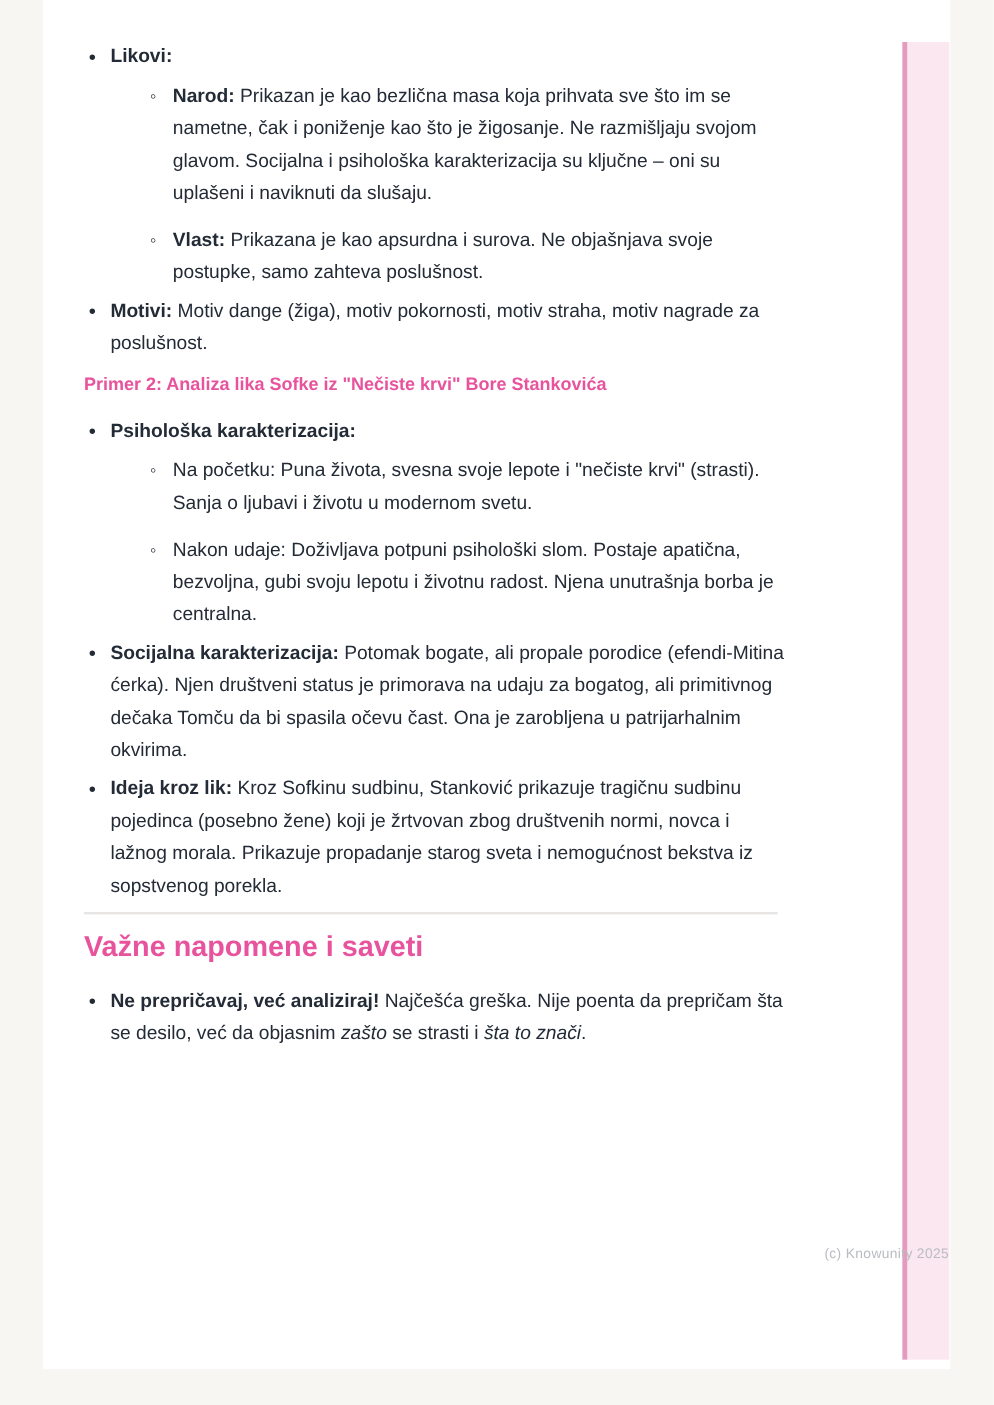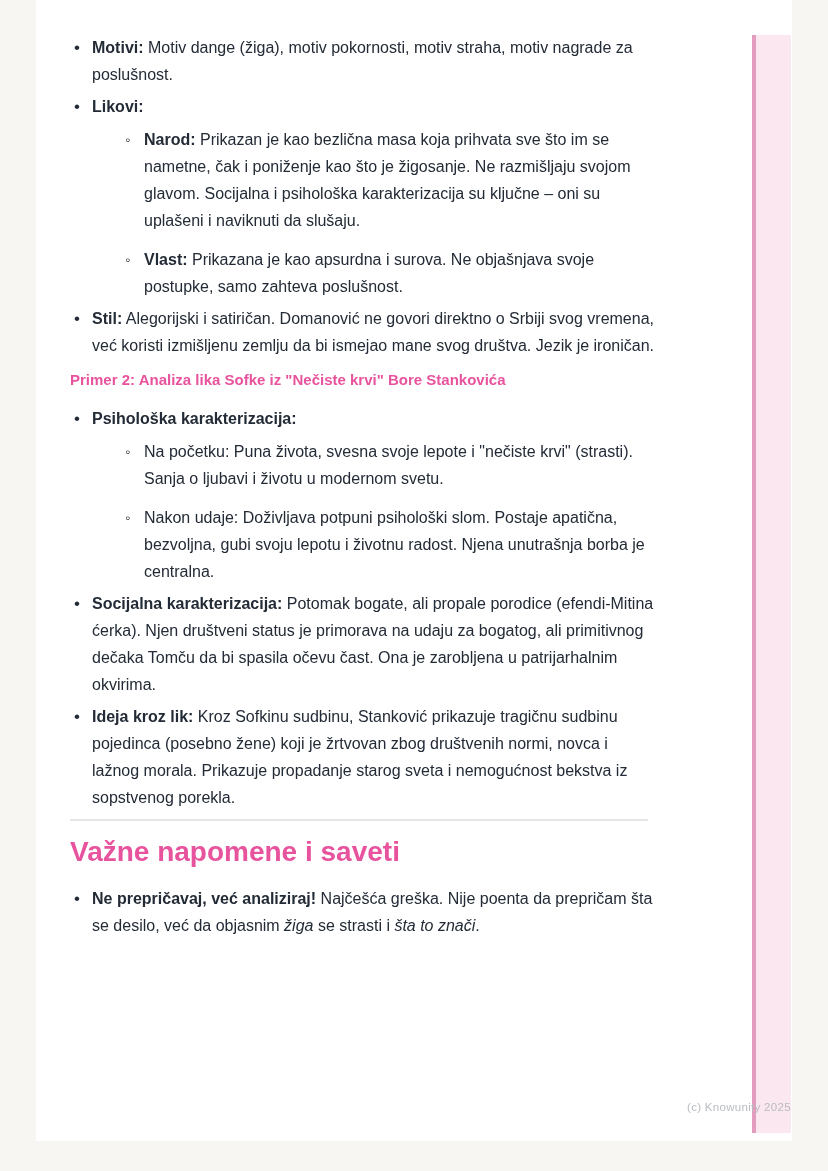--- a/index.html
+++ b/index.html
@@ -43,52 +43,51 @@
   }
   ul.l2{margin-top:6px;}
   ul.l2 > li{position:relative;padding-left:22px;margin-left:30px;margin-bottom:12px;}
   ul.l2 > li:last-child{margin-bottom:0;}
   ul.l2 > li::before{
     content:"\25E6";position:absolute;left:3px;top:0;
     font-size:15px;color:var(--text);
   }
   h2,h3{color:var(--accent);font-weight:bold;line-height:1.2;}
   h3{font-size:15px;margin:12px 0 16px 0;}
-  h2{font-size:28px;margin:14px 0 16px 0;}
+  h2{font-size:24px;margin:14px 0 16px 0;}
   hr{border:none;border-top:2px solid var(--divider);margin:8px 0 0 0;max-width:578px;}
   .b{font-weight:bold;}
   .i{font-style:italic;}
   .watermark{
-    position:absolute;left:651px;top:1101px;z-index:5;
+    position:absolute;left:651px;top:1039px;z-index:5;
     font-size:11.5px;color:var(--muted);letter-spacing:0.3px;
   }
 </style>
 </head>
 <body>
 
 <div class="page">
   <div class="ribbon"></div>
   <div class="content">
       <ul class="l1">
-        <li><span class="b">Motivi:</span><span> Motiv dange (žiga), motiv pokornosti, motiv straha, motiv nagrade za poslušnost.</span></li>
         <li><span class="b">Likovi:</span><ul class="l2">
             <li><span class="b">Narod:</span><span> Prikazan je kao bezlična masa koja prihvata sve što im se nametne, čak i poniženje kao što je žigosanje. Ne razmišljaju svojom glavom. Socijalna i psihološka karakterizacija su ključne – oni su uplašeni i naviknuti da slušaju.</span></li>
             <li><span class="b">Vlast:</span><span> Prikazana je kao apsurdna i surova. Ne objašnjava svoje postupke, samo zahteva poslušnost.</span></li>
           </ul></li>
-        <li><span class="b">Stil:</span><span> Alegorijski i satiričan. Domanović ne govori direktno o Srbiji svog vremena, već koristi izmišljenu zemlju da bi ismejao mane svog društva. Jezik je ironičan.</span></li>
+        <li><span class="b">Motivi:</span><span> Motiv dange (žiga), motiv pokornosti, motiv straha, motiv nagrade za poslušnost.</span></li>
       </ul>
       <h3>Primer 2: Analiza lika Sofke iz "Nečiste krvi" Bore Stankovića</h3>
       <ul class="l1">
         <li><span class="b">Psihološka karakterizacija:</span><ul class="l2">
             <li><span>Na početku: Puna života, svesna svoje lepote i "nečiste krvi" (strasti). Sanja o ljubavi i životu u modernom svetu.</span></li>
             <li><span>Nakon udaje: Doživljava potpuni psihološki slom. Postaje apatična, bezvoljna, gubi svoju lepotu i životnu radost. Njena unutrašnja borba je centralna.</span></li>
           </ul></li>
         <li><span class="b">Socijalna karakterizacija:</span><span> Potomak bogate, ali propale porodice (efendi-Mitina ćerka). Njen društveni status je primorava na udaju za bogatog, ali primitivnog dečaka Tomču da bi spasila očevu čast. Ona je zarobljena u patrijarhalnim okvirima.</span></li>
         <li><span class="b">Ideja kroz lik:</span><span> Kroz Sofkinu sudbinu, Stanković prikazuje tragičnu sudbinu pojedinca (posebno žene) koji je žrtvovan zbog društvenih normi, novca i lažnog morala. Prikazuje propadanje starog sveta i nemogućnost bekstva iz sopstvenog porekla.</span></li>
       </ul>
       <hr>
       <h2>Važne napomene i saveti</h2>
       <ul class="l1">
-        <li><span class="b">Ne prepričavaj, već analiziraj!</span><span> Najčešća greška. Nije poenta da prepričam šta se desilo, već da objasnim </span><span class="i">žiga</span><span> se strasti i </span><span class="i">šta to znači</span><span>.</span></li>
+        <li><span class="b">Ne prepričavaj, već analiziraj!</span><span> Najčešća greška. Nije poenta da prepričam šta se desilo, već da objasnim </span><span class="i">zašto</span><span> se strasti i </span><span class="i">šta to znači</span><span>.</span></li>
       </ul>
     </div>
   <div class="watermark">(c) Knowunity 2025</div>
 </div>
 
 </body></html>

